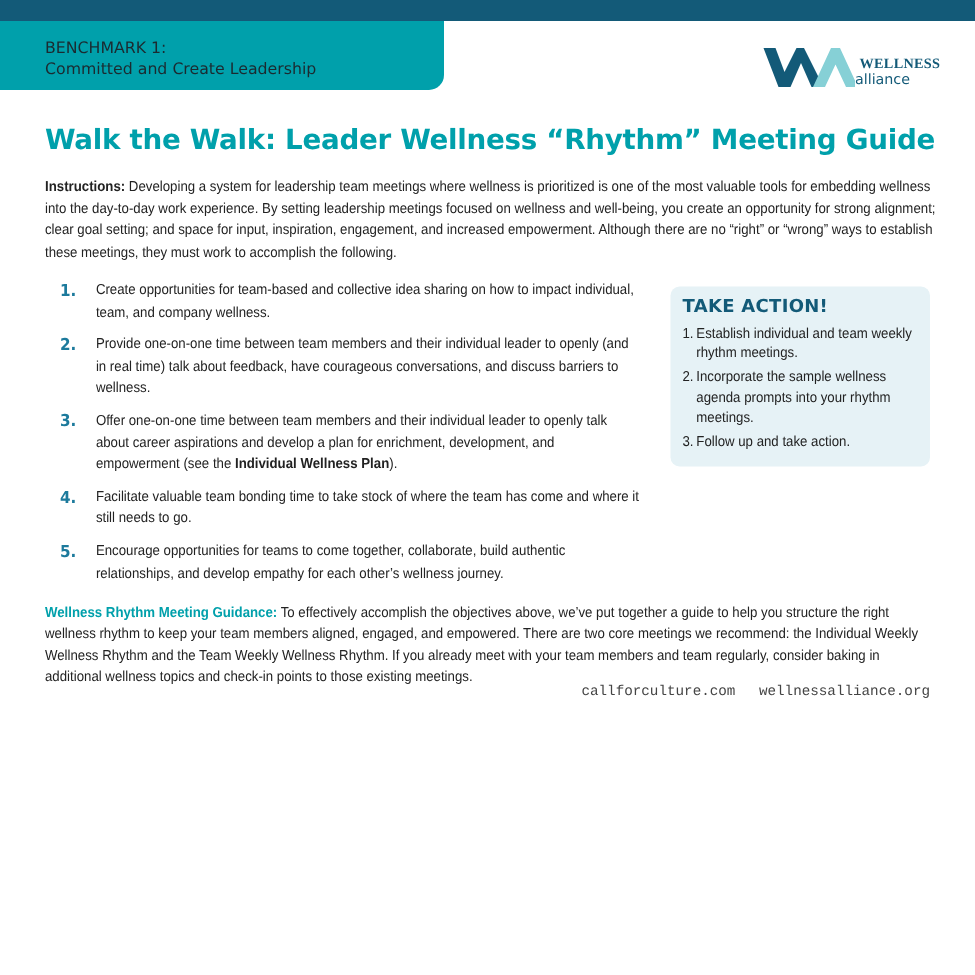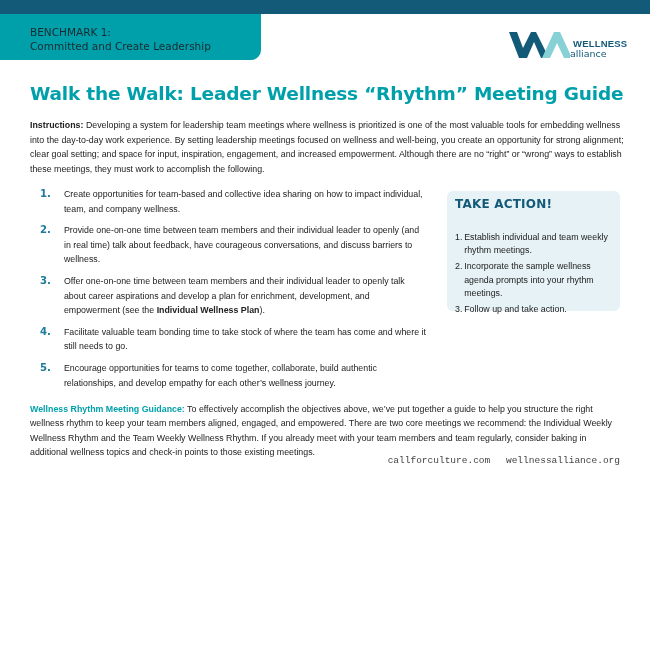--- a/index.html
+++ b/index.html
@@ -1,27 +1,27 @@
 <!DOCTYPE html>
 <html><head>
 <meta charset="utf-8">
 <style>
   * { box-sizing: border-box; margin: 0; padding: 0; }
   html, body { width: 650px; height: 650px; background: #ffffff; overflow: hidden; }
   body { position: relative; font-family: "Liberation Sans", sans-serif; color: #222; }
 
   .top-bar { position: absolute; left: 0; top: 0; width: 650px; height: 14px; background: #135a78; }
   .benchmark-tab {
-    position: absolute; left: 0; top: 14px; width: 261px; height: 46px;
+    position: absolute; left: 0; top: 14px; width: 296px; height: 46px;
     background: #00a0ab; border-bottom-right-radius: 10px;
     padding: 11px 0 0 30px;
     font-family: "DejaVu Sans", sans-serif; font-size: 10.5px; line-height: 14px; color: #1b2a30;
   }
   .logo { position: absolute; left: 506px; top: 28px; width: 120px; height: 36px; }
-  .logo-text-1 { position: absolute; left: 67px; top: 10px; font-family: Liberation Sans, sans-serif; font-weight: bold; font-size: 9.5px; color: #135a78; letter-spacing: 0.2px; }
+  .logo-text-1 { position: absolute; left: 67px; top: 10px; font-family: Liberation Serif, serif; font-weight: bold; font-size: 9.5px; color: #135a78; letter-spacing: 0.2px; }
   .logo-text-2 { position: absolute; left: 64px; top: 20px; font-family: "DejaVu Sans", sans-serif; font-size: 9.5px; color: #135a78; }
 
   .title {
     position: absolute; left: 30px; top: 83px; width: 600px;
     font-family: "DejaVu Sans", sans-serif; font-size: 18.5px; color: #00a0ab; letter-spacing: -0.2px;
   }
   .intro {
     position: absolute; left: 30px; top: 118px; width: 595px;
     font-family: "Liberation Sans", sans-serif; font-size: 9.6px; line-height: 14.6px; color: #222;
     transform: scaleX(0.92); transform-origin: left top; width: 646px;
@@ -31,21 +31,21 @@
   .list { position: absolute; left: 40px; top: 187px; width: 420px; transform: scaleX(0.92); transform-origin: left top; }
   .list-item { display: flex; margin-bottom: 7px; }
   .list-num { width: 26px; flex-shrink: 0; font-family: "DejaVu Sans", sans-serif; font-size: 11px; color: #1c7a9c; font-weight: bold; line-height: 14px; }
   .list-text { font-size: 9.6px; line-height: 14.6px; color: #222; }
   .list-text b { font-weight: bold; }
 
   .action-box {
     position: absolute; left: 447px; top: 191px; width: 173px; height: 120px;
     background: #e6f2f6; border-radius: 6px; padding: 6px 8px;
   }
-  .action-title { font-family: "DejaVu Sans", sans-serif; font-weight: bold; font-size: 12px; color: #135a78; margin-bottom: 19px; letter-spacing: 0.2px; }
+  .action-title { font-family: "DejaVu Sans", sans-serif; font-weight: bold; font-size: 12px; color: #135a78; margin-bottom: 5px; letter-spacing: 0.2px; }
   .action-list { transform: scaleX(0.92); transform-origin: left top; width: 175px; }
   .action-item { display: flex; font-size: 9.6px; line-height: 13.2px; color: #222; margin-bottom: 3px; }
   .action-num { width: 10px; flex-shrink: 0; }
 
   .guidance {
     position: absolute; left: 30px; top: 402px; width: 646px;
     font-size: 9.6px; line-height: 14.4px; color: #222;
     transform: scaleX(0.92); transform-origin: left top;
   }
   .guidance-label { font-weight: bold; color: #00a0ab; }

